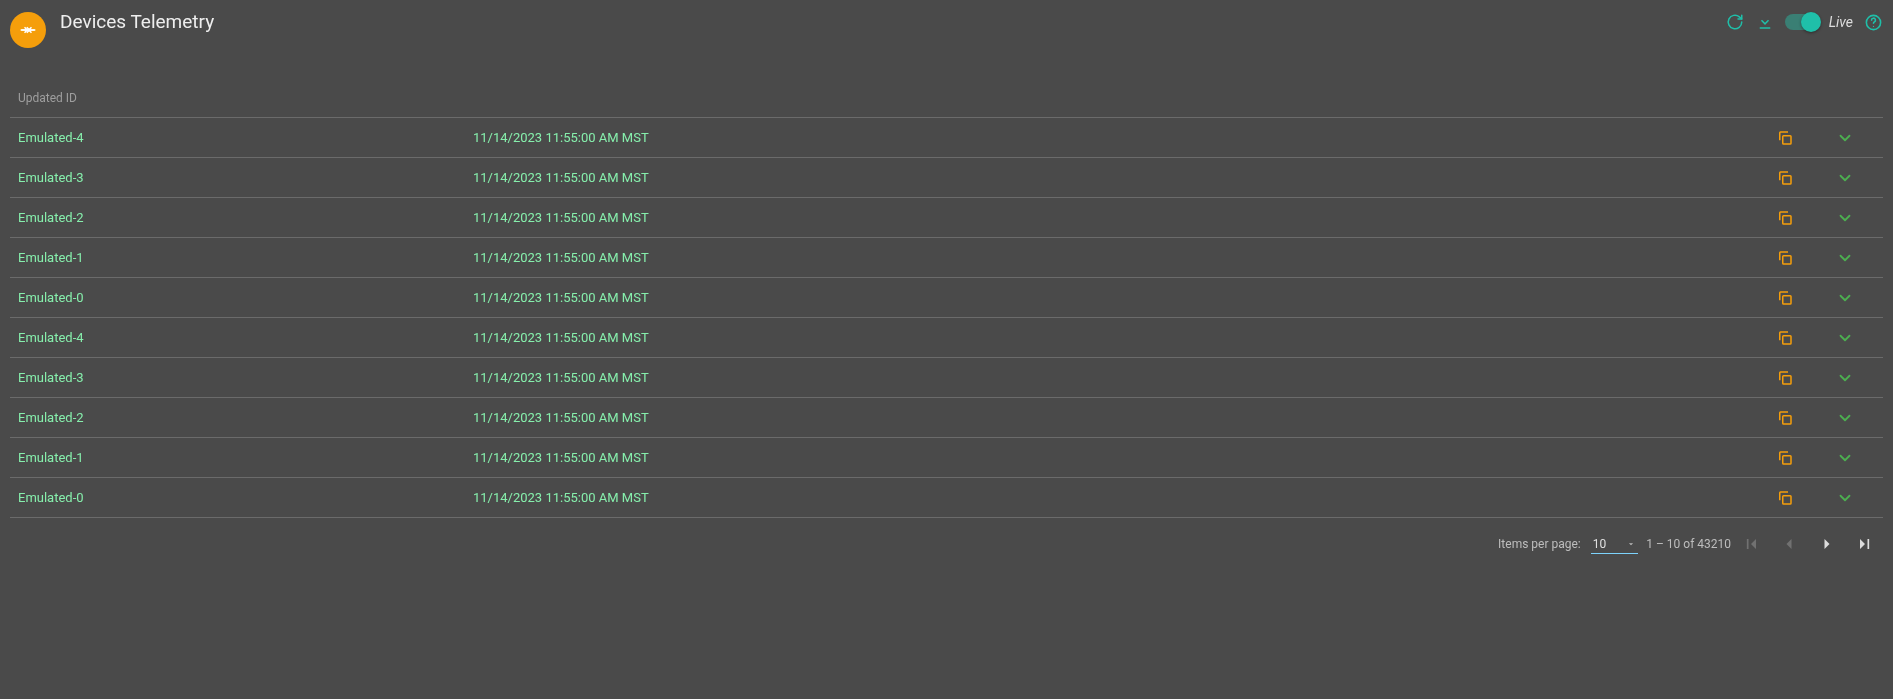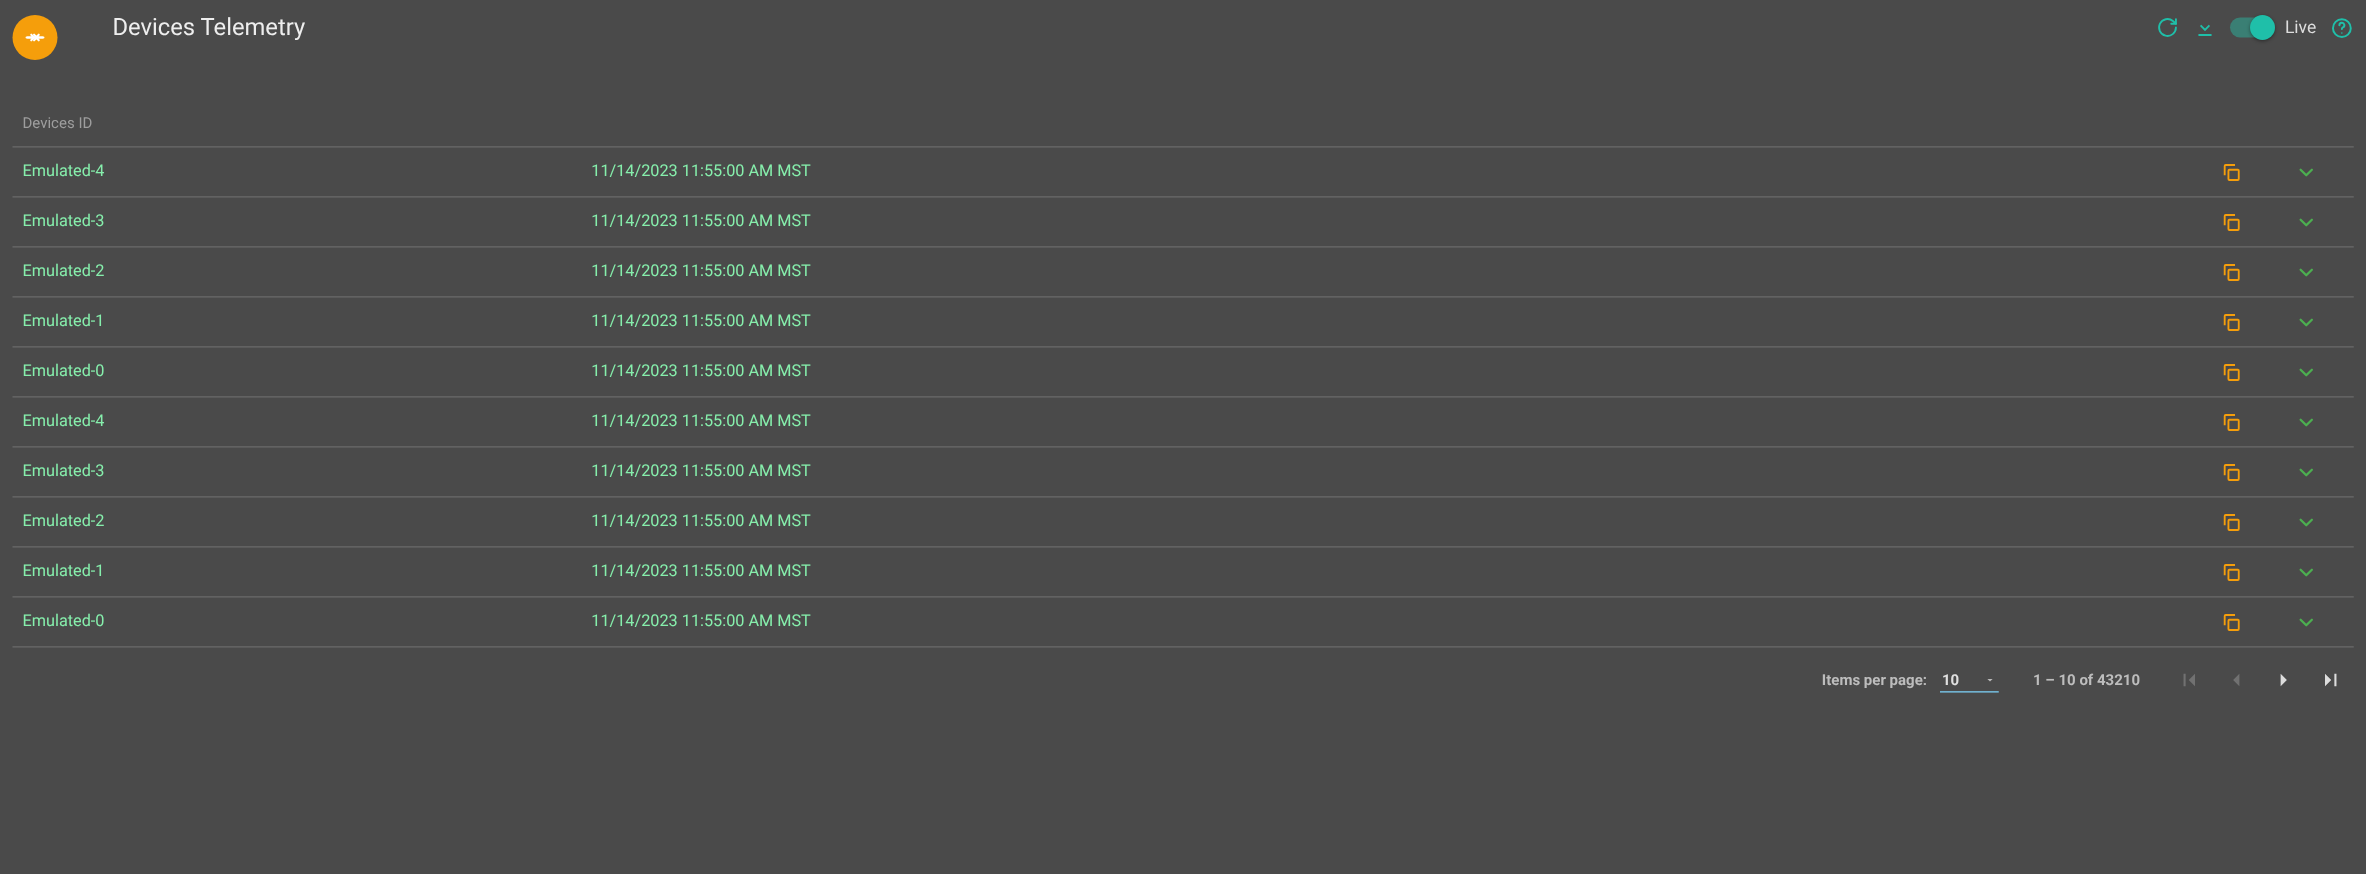--- a/index.html
+++ b/index.html
@@ -28,21 +28,21 @@
     width: 36px;
     height: 36px;
     border-radius: 50%;
     background: #f59e0b;
     display: flex;
     align-items: center;
     justify-content: center;
     flex-shrink: 0;
     margin-top: 2px;
   }
-  .title-block { display: flex; flex-direction: column; gap: 7px; margin-left: 30px; }
+  .title-block { display: flex; flex-direction: column; gap: 7px; }
   .title {
     font-size: 19px;
     font-weight: 400;
     color: #eeeeee;
   }
   .subtitle-row {
     display: flex;
     align-items: center;
     gap: 8px;
     color: #aaaaaa;
@@ -54,20 +54,21 @@
     display:flex; align-items:center; justify-content:center;
   }
   .stop-badge-inner {
     width: 8px; height: 8px; background: #4a4a4a; border-radius: 1px;
   }
   .header-right {
     display: flex;
     align-items: center;
     gap: 10px;
     padding-top: 2px;
+    font-style: italic;
   }
   .icon-btn {
     width: 20px; height: 20px;
     display: flex; align-items: center; justify-content: center;
     cursor: pointer;
     color: #1fbfa9;
   }
   .toggle {
     width: 34px; height: 16px;
     border-radius: 10px;
@@ -110,25 +111,24 @@
   .action-cell {
     display: flex; justify-content: center; align-items: center;
   }
   .copy-icon { color: #f59e0b; cursor: pointer; }
   .expand-icon { color: #4caf50; cursor: pointer; }
 
   .paginator {
     display: flex;
     justify-content: flex-end;
     align-items: center;
-    gap: 27px;
+    gap: 8px;
     padding: 14px 6px 6px 0;
     color: #bdbdbd;
     font-size: 12px;
-    font-weight: bold;
   }
   .page-size {
     display: flex; align-items: center; gap: 10px;
   }
   .select {
     display: flex; align-items: center; gap: 20px;
     border-bottom: 1px solid #7dd3fc;
     padding: 2px 2px;
     color: #e0e0e0;
     cursor: pointer;
@@ -188,21 +188,21 @@
           <circle cx="12" cy="12" r="9"></circle>
             <path d="M9.5 9a2.5 2.5 0 1 1 3.5 2.3c-.9.4-1 .9-1 1.7"></path>
             <circle cx="12" cy="17" r="0.8" fill="currentColor" stroke="none"></circle>
         </svg>
       </span>
     </div>
   </div>
 
   <div class="table">
     <div class="thead">
-      <div>Devices ID</div>
+      <div>Updated ID</div>
       <div></div>
         <div></div>
     </div>
     <div id="tbody">
         <div class="trow">
           <div>Emulated-4</div>
           <div>11/14/2023 11:55:00 AM MST</div>
           <div class="action-cell">
             <span class="copy-icon">
               <svg width="18" height="18" viewBox="0 0 24 24" fill="none" stroke="currentColor" stroke-width="2" stroke-linejoin="round">

